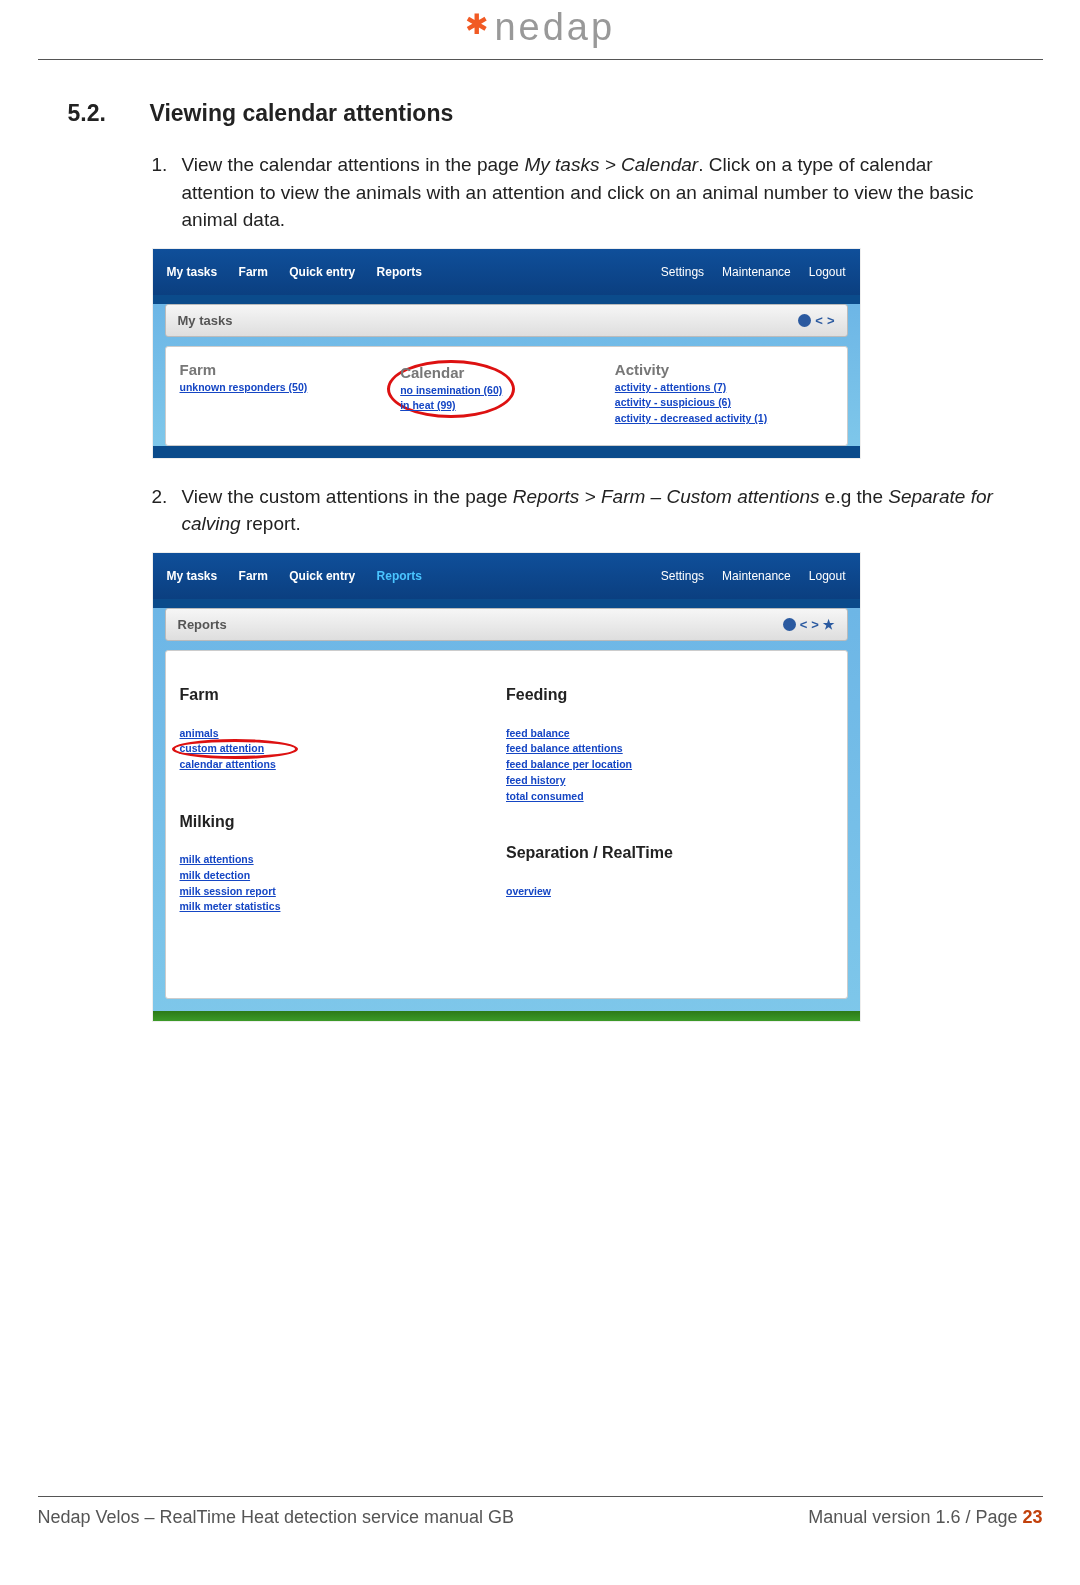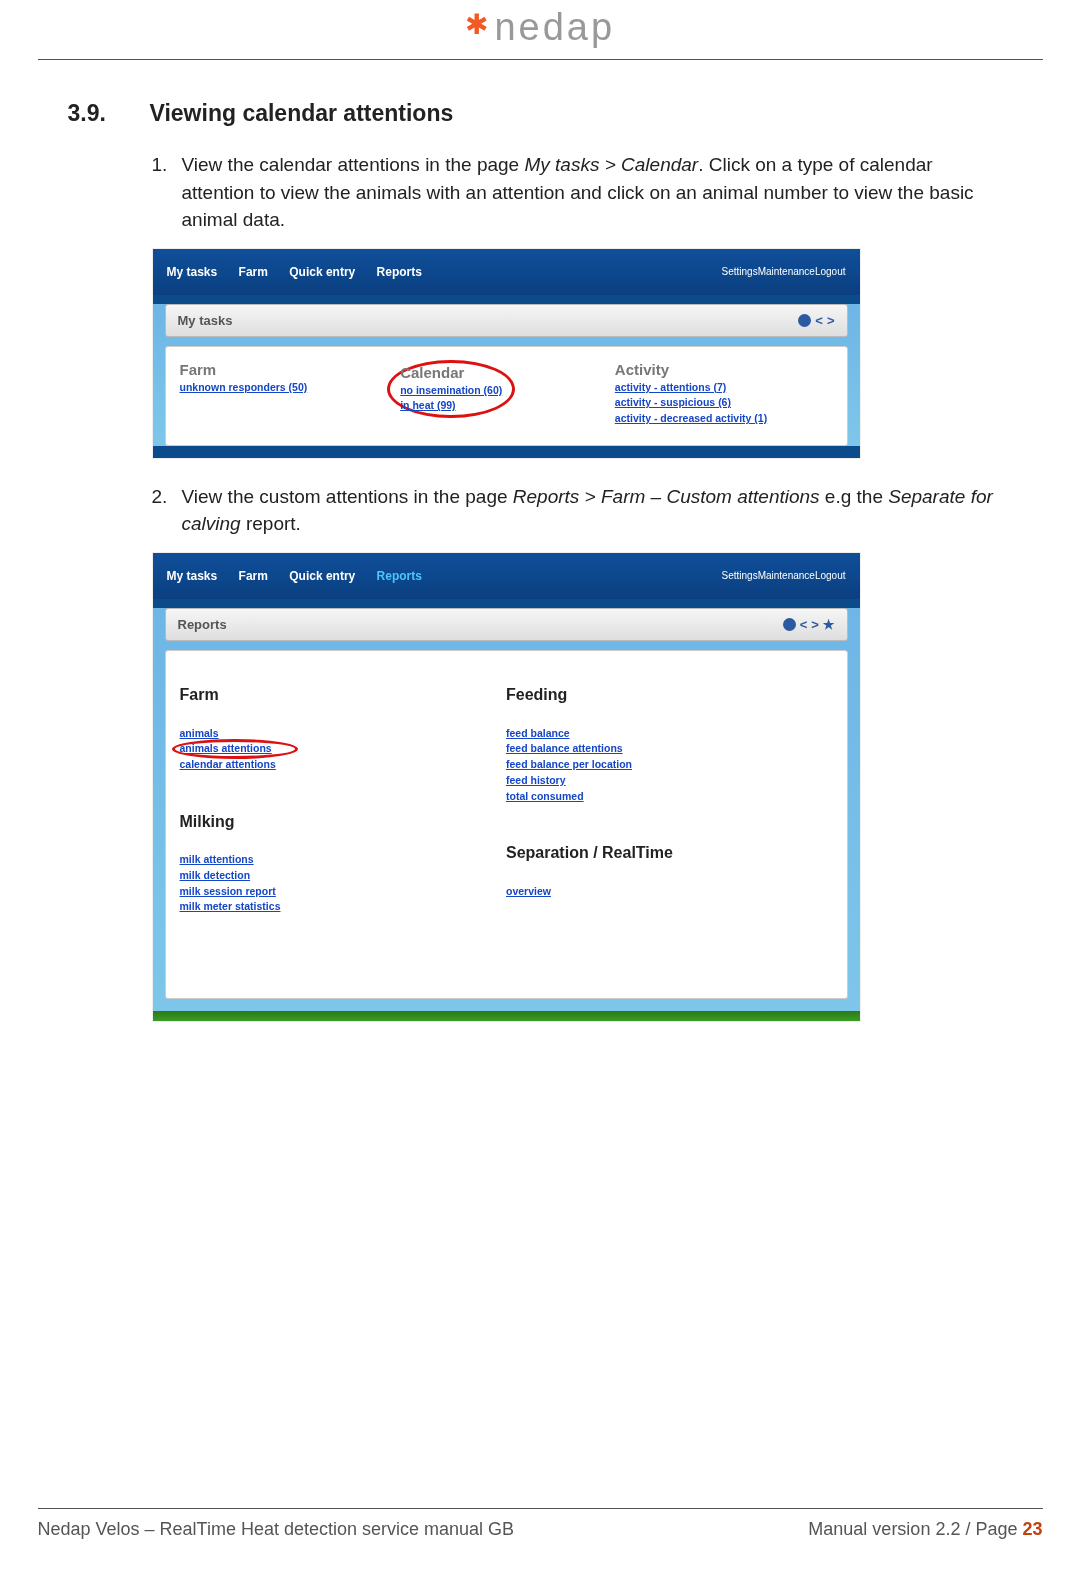--- a/index.html
+++ b/index.html
@@ -13,57 +13,57 @@
   .content{padding:40px 30px 0 30px;}
   .sec-title{font-size:23px;font-weight:bold;margin:0 0 24px 0;}
   .sec-num{display:inline-block;width:82px;}
   .step{margin:0 15px 14px 114px;font-size:19px;line-height:1.45;}
   .step .num{display:inline-block;width:30px;margin-left:-30px;}
   
   .shot{margin-left:84px;width:707px;border:1px solid #eee;background:linear-gradient(#0b4b8b,#0b4b8b);}
   .shot-body{background:linear-gradient(#6db6e6,#7ec7ea);}
   .topbar{background:linear-gradient(#0f4f9a,#0b3f80);color:#fff;font-size:12px;font-weight:bold;padding:16px 14px;display:flex;align-items:center;}
   .topbar .tb-left span{margin-right:18px;}
-  .topbar .tb-right{margin-left:auto;display:flex;font-size:10px;font-weight:normal;}
+  .topbar .tb-right{margin-left:auto;display:flex;gap:18px;font-size:12px;font-weight:normal;}
   .subbar{background:linear-gradient(#f6f6f6,#dedede);border:1px solid #bbb;border-radius:3px;margin:9px 12px 9px 12px;padding:8px 12px;color:#555;font-size:13px;font-weight:bold;display:flex;align-items:center;}
   .subbar .icons{margin-left:auto;display:flex;gap:4px;align-items:center;}
   .subbar .icons span{color:#2b5aa0;font-weight:bold;font-size:13px;}
   .subbar .help{display:inline-block;width:13px;height:13px;border-radius:50%;background:#2b5aa0;color:#fff;font-size:10px;text-align:center;line-height:13px;}
   .card{background:#fff;border:1px solid #ccc;border-radius:3px;margin:0 12px 12px;padding:14px 14px 18px;}
   .cols{display:flex;gap:0;}
   .col{flex:1;}
   .col h4{color:#777;font-size:15px;font-weight:bold;margin:0 0 2px 0;}
   .link{color:#1546c4;text-decoration:underline;font-size:10.5px;font-weight:bold;display:block;line-height:1.5;}
   .oval{display:inline-block;border:3px solid #d11;border-radius:50%/50%;padding:1px 10px;margin:-1px -10px;}
   .grass{height:10px;background:linear-gradient(#2c7a18,#3c9a28);}
   
   .shot2 .card{min-height:315px;}
   .col-group{flex:1;}
   .section-block{margin-bottom:40px;}
   .star{color:#f5a623;font-size:14px;}
   .active{color:#4ac5ff;}
   
-  .ftr{position:absolute;left:0;right:0;bottom:0;border-top:1.5px solid #555;padding:10px 0 0 0;display:flex;font-size:18px;color:#555;}
+  .ftr{position:absolute;left:0;right:0;bottom:12px;border-top:1.5px solid #555;padding:10px 0 0 0;display:flex;font-size:18px;color:#555;}
   .ftr .r{margin-left:auto;}
   .ftr .pg{color:#c2410c;font-weight:bold;}
 </style>
 </head>
 <body>
 
 <div class="page">
   <div class="hdr">
     <span class="logo">
       <span class="logo-star">✱</span>
       <span class="logo-text">nedap</span>
     </span>
   </div>
 
   <div class="content">
     <h2 class="sec-title">
-      <span class="sec-num">3.9.</span><span>Viewing calendar attentions</span>
+      <span class="sec-num">5.2.</span><span>Viewing calendar attentions</span>
     </h2>
 
     <p class="step">
       <span class="num">1.</span><span>View the calendar attentions in the page </span><i>My tasks &gt; Calendar</i><span>. Click on a type of calendar attention to view the animals with an attention and click on an animal number to view the basic animal data.</span>
     </p>
 
     <div class="shot">
       <div class="topbar">
         <div class="tb-left">
           <span>My tasks</span>
@@ -139,21 +139,21 @@
           </div>
         </div>
         <div class="card">
           <div class="cols">
             <div class="col-group">
               <div class="section-block">
                 <h4>Farm</h4>
                 <a class="link">animals</a>
                 <span class="link" style="position:relative;">
                   <span style="position:absolute;left:-8px;top:-2px;width:120px;height:14px;border:3px solid #d11;border-radius:50%/50%;"></span>
-                  <span>animals attentions</span>
+                  <span>custom attention</span>
                 </span>
                 <a class="link">calendar attentions</a>
               </div>
               <div class="section-block">
                 <h4>Milking</h4>
                 <a class="link">milk attentions</a>
                 <a class="link">milk detection</a>
                 <a class="link">milk session report</a>
                 <a class="link">milk meter statistics</a>
               </div>
@@ -174,15 +174,15 @@
             </div>
           </div>
         </div>
         <div class="grass"></div>
       </div>
     </div>
   </div>
 
   <div class="ftr">
     <span>Nedap Velos – RealTime Heat detection service manual GB</span>
-    <span class="r"><span>Manual version 2.2 / Page </span><span class="pg">23</span></span>
+    <span class="r"><span>Manual version 1.6 / Page </span><span class="pg">23</span></span>
   </div>
 </div>
 
 </body></html>

